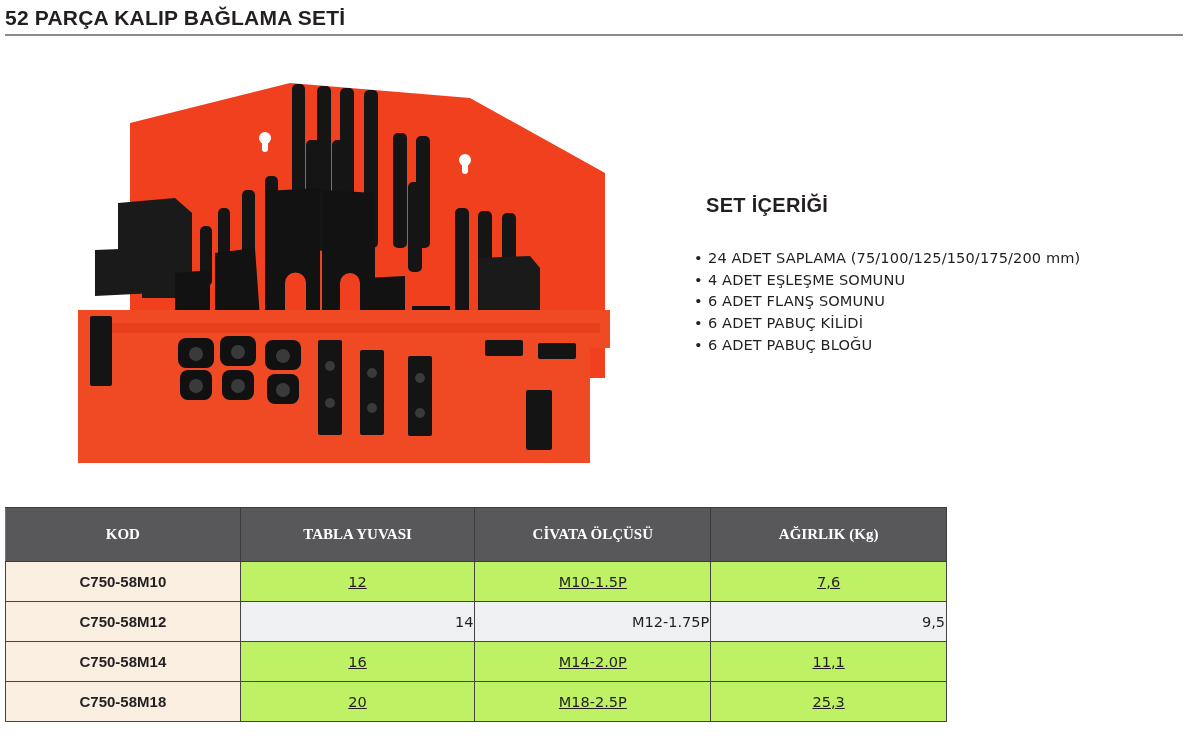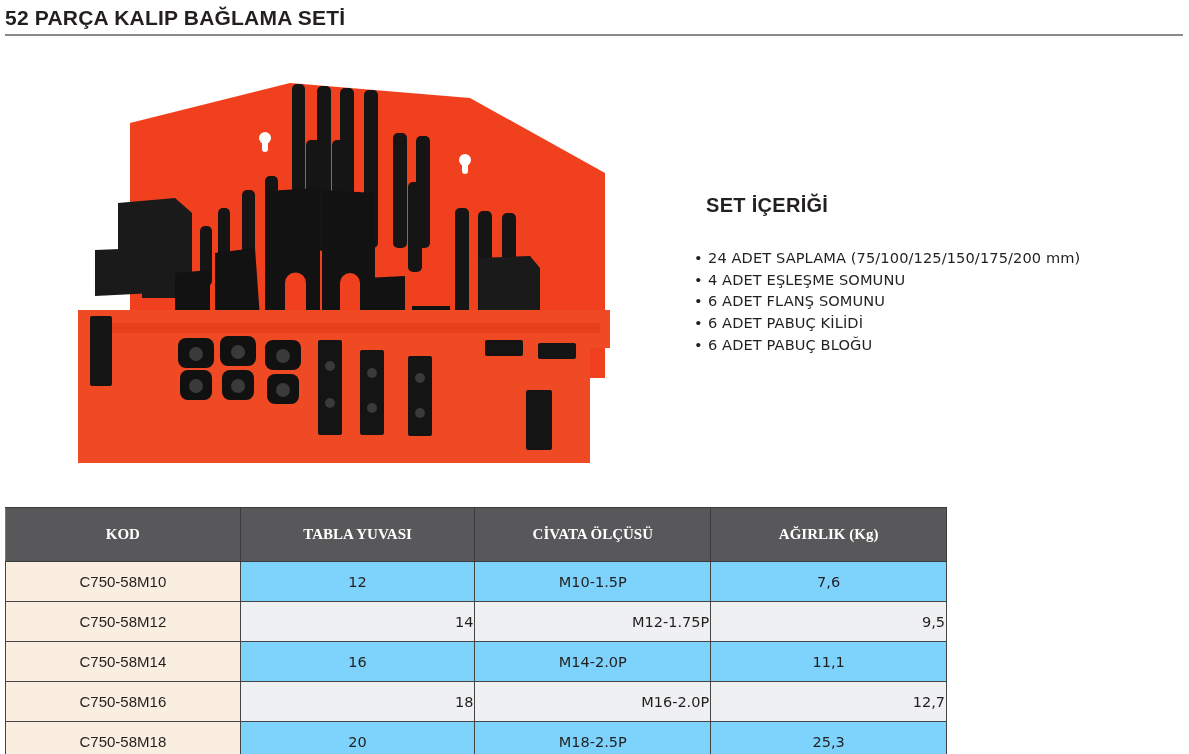--- a/index.html
+++ b/index.html
@@ -15,22 +15,22 @@
   .contents h2 { margin:12px; font-family:"Liberation Sans",sans-serif; font-weight:bold; font-size:20px; color:#231f20; letter-spacing:0.3px; }
   .contents ul { list-style:none; margin:30px 0 0 0; padding:0; }
   .contents li { font-family:"DejaVu Sans",sans-serif; font-size:14.6px; line-height:21.7px; color:#231f20; white-space:nowrap; letter-spacing:0.1px; }
   .contents li .bullet { display:inline-block; width:14px; }
 
   table.spec { position:absolute; left:5px; top:507px; border-collapse:collapse; width:942px;
                font-family:"DejaVu Sans",sans-serif; }
   table.spec th { background:#58585a; color:#ffffff; font-family:Liberation Serif, serif; font-weight:bold;
                   font-size:15px; height:51px; border:1px solid #3c3c3c; border-left:1px solid #77777a; text-align:center; }
   table.spec td { height:37px; border:1px solid #444; text-align:center; font-size:14.5px; color:#231f20; }
-  table.spec td.kod { background:#f9eedf; font-family:"Liberation Sans",sans-serif; font-weight:normal; font-size:15px; }
-  table.spec tr.odd td:not(.kod) { background:#7dd3fc; }
+  table.spec td.kod { background:#f9eedf; font-family:"Liberation Sans",sans-serif; font-weight:bold; font-size:15px; }
+  table.spec tr.odd td:not(.kod) { background:#bef264;text-decoration:underline; }
   table.spec tr.even td:not(.kod) { background:#eff0f2;text-align:right; }
   col.c1 { width:235px; } col.c2 { width:235px; } col.c3 { width:236px; } col.c4 { width:236px; }
 </style>
 </head>
 <body>
 
 <div class="title">52 PARÇA KALIP BAĞLAMA SETİ</div>
 <div class="rule"></div>
 
 <svg class="product" viewBox="0 0 560 395" xmlns="http://www.w3.org/2000/svg">
@@ -156,26 +156,20 @@
       <td>14</td>
       <td>M12-1.75P</td>
       <td>9,5</td>
     </tr>
     <tr class="odd">
       <td class="kod">C750-58M14</td>
       <td>16</td>
       <td>M14-2.0P</td>
       <td>11,1</td>
     </tr>
-    <tr class="even">
-      <td class="kod">C750-58M16</td>
-      <td>18</td>
-      <td>M16-2.0P</td>
-      <td>12,7</td>
-    </tr>
     <tr class="odd">
       <td class="kod">C750-58M18</td>
       <td>20</td>
       <td>M18-2.5P</td>
       <td>25,3</td>
     </tr>
   </tbody>
 </table>
 
 </body></html>

